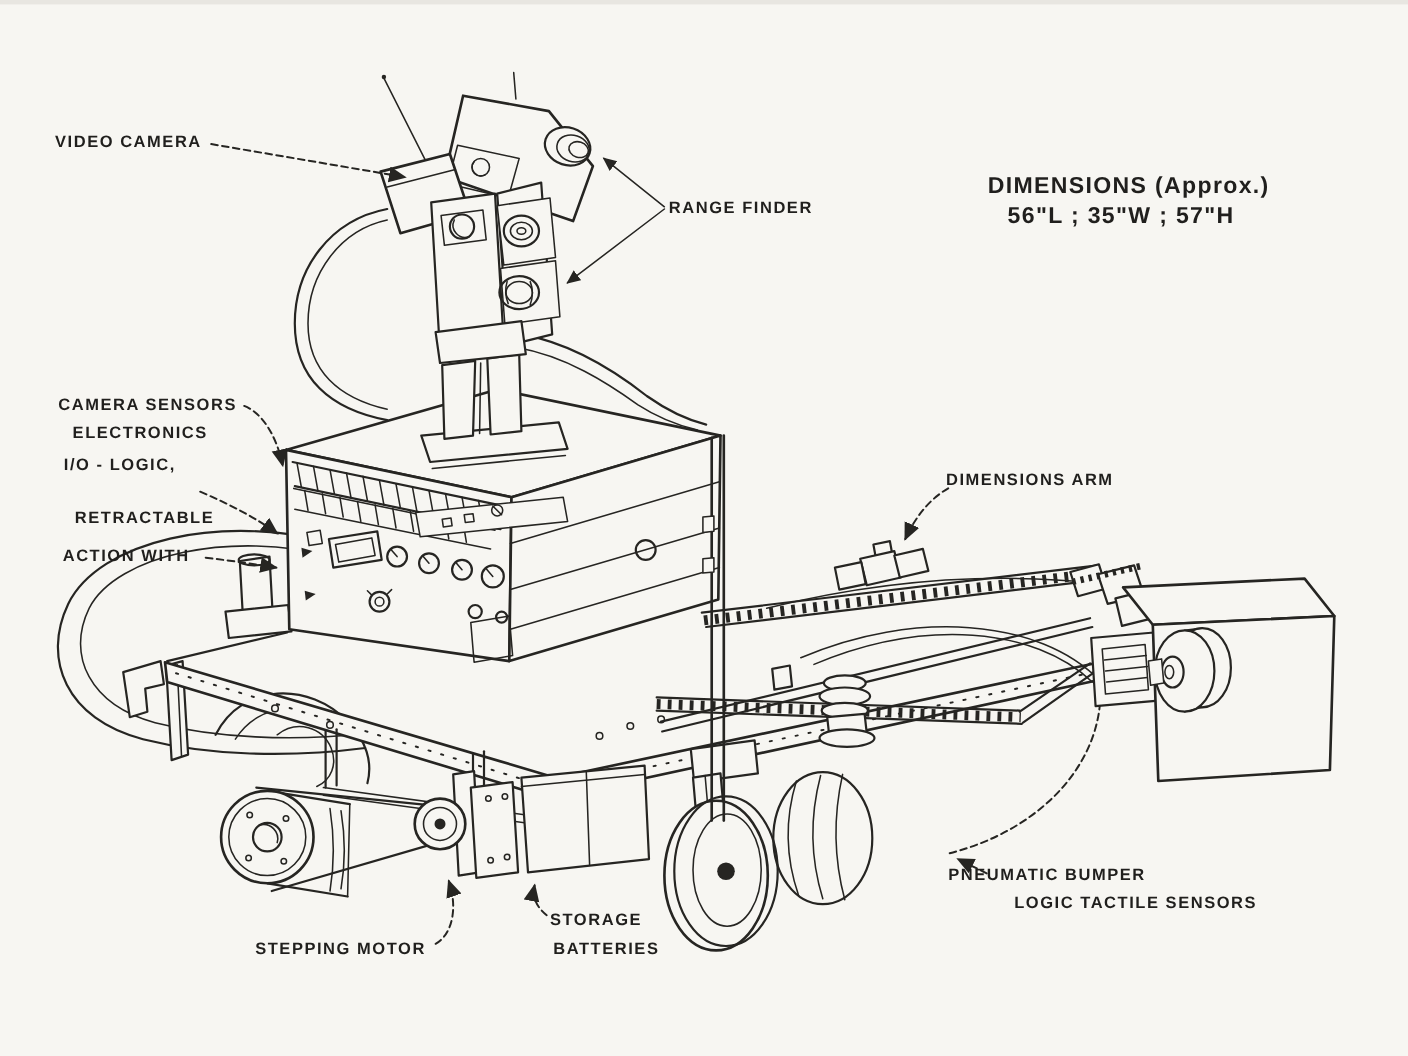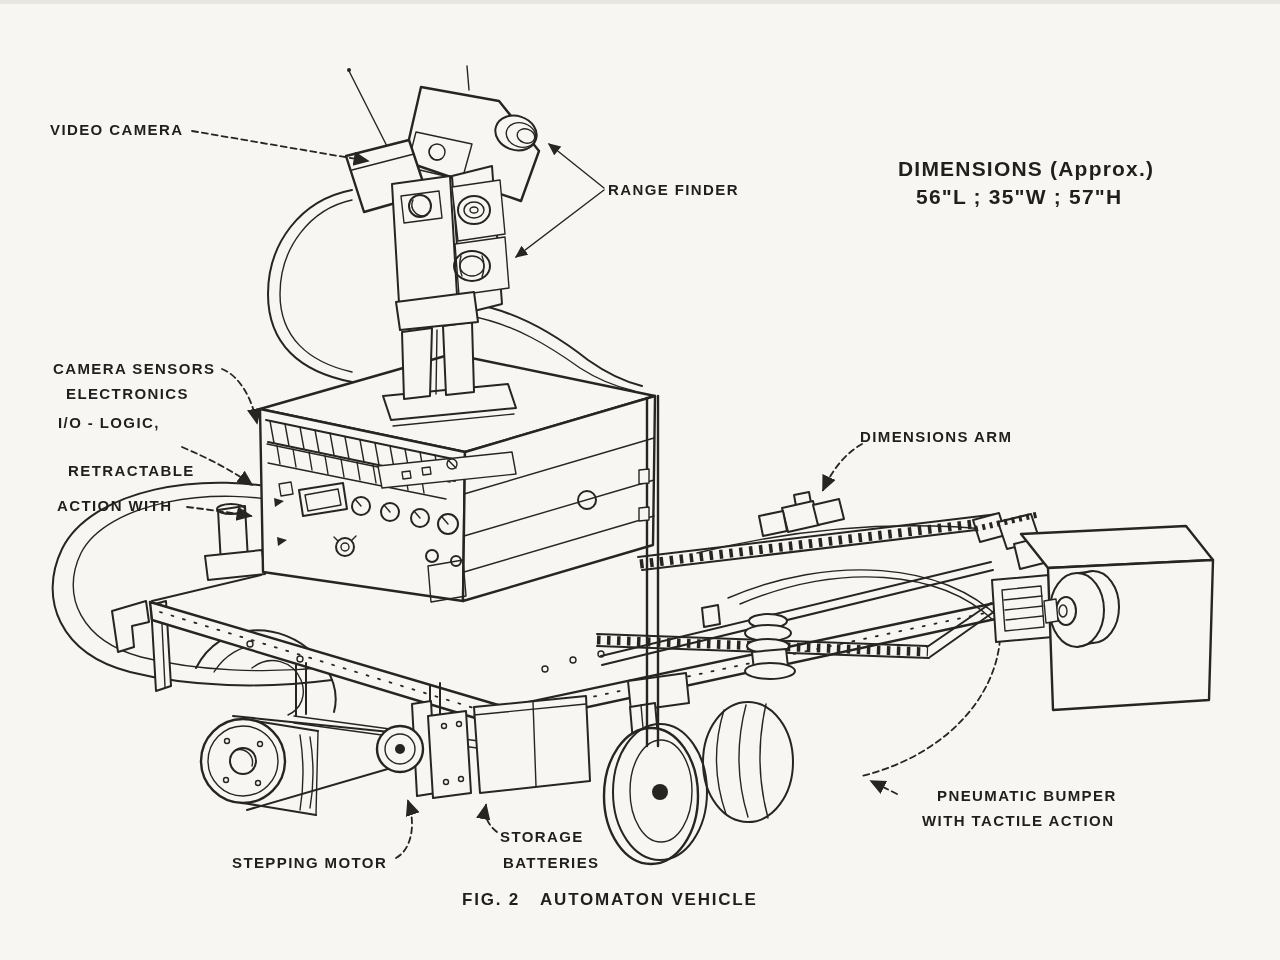--- a/index.html
+++ b/index.html
@@ -320,25 +320,22 @@
   <div class="lbl" style="left:53px;top:356px">CAMERA SENSORS</div>
   <div class="lbl" style="left:66px;top:381px">ELECTRONICS</div>
 
   <div class="lbl" style="left:58px;top:410px">I/O - LOGIC,</div>
   <div class="lbl" style="left:68px;top:458px">RETRACTABLE</div>
 
   <div class="lbl" style="left:57px;top:493px">ACTION WITH</div>
 
   <div class="lbl" style="left:860px;top:424px">DIMENSIONS ARM</div>
 
-  <div class="lbl" style="left:937px;top:783px">PNEUMATIC BUMPER</div>
-  <div class="lbl" style="left:922px;top:808px">WITH TACTILE ACTION</div>
+  <div class="lbl" style="left:862px;top:783px">PNEUMATIC BUMPER</div>
+  <div class="lbl" style="left:922px;top:808px">LOGIC TACTILE SENSORS</div>
 
   <div class="lbl" style="left:500px;top:824px">STORAGE</div>
   <div class="lbl" style="left:503px;top:850px">BATTERIES</div>
 
   <div class="lbl" style="left:232px;top:850px">STEPPING MOTOR</div>
 
-  <div class="caption">
-    <span>FIG. 2</span><span class="gap"></span><span>AUTOMATON VEHICLE</span>
-  </div>
 
 </div>
 
 </body></html>

